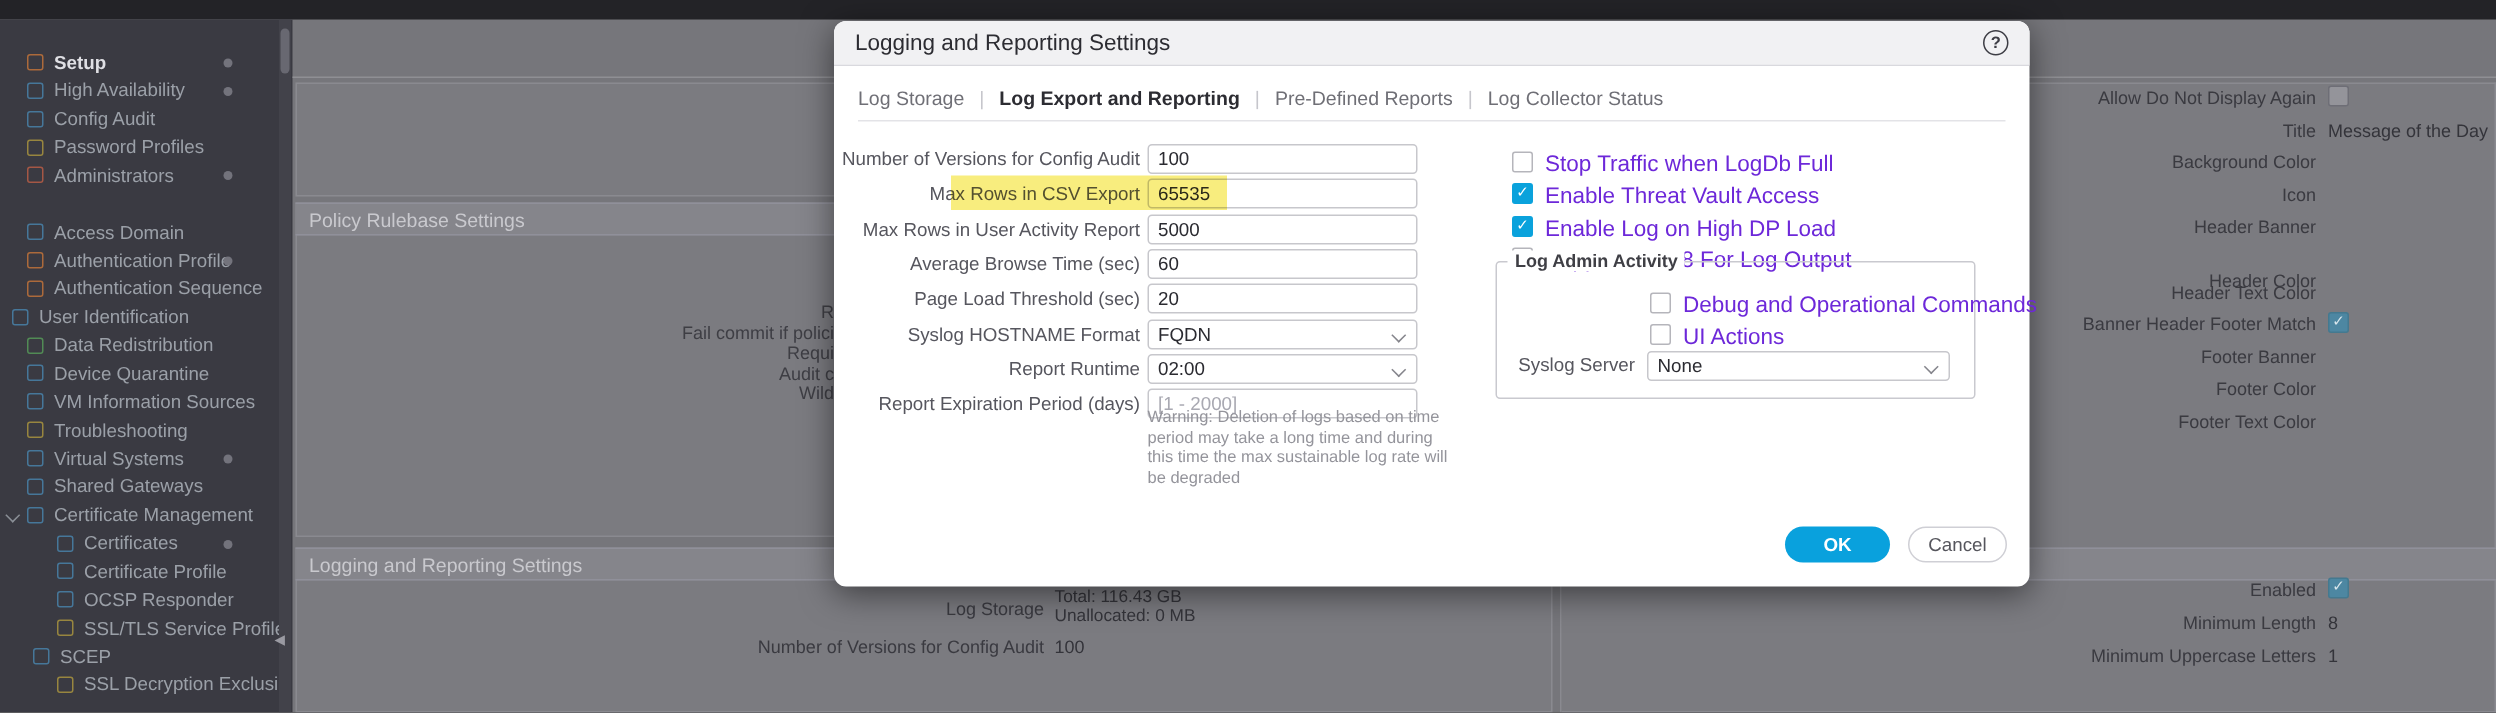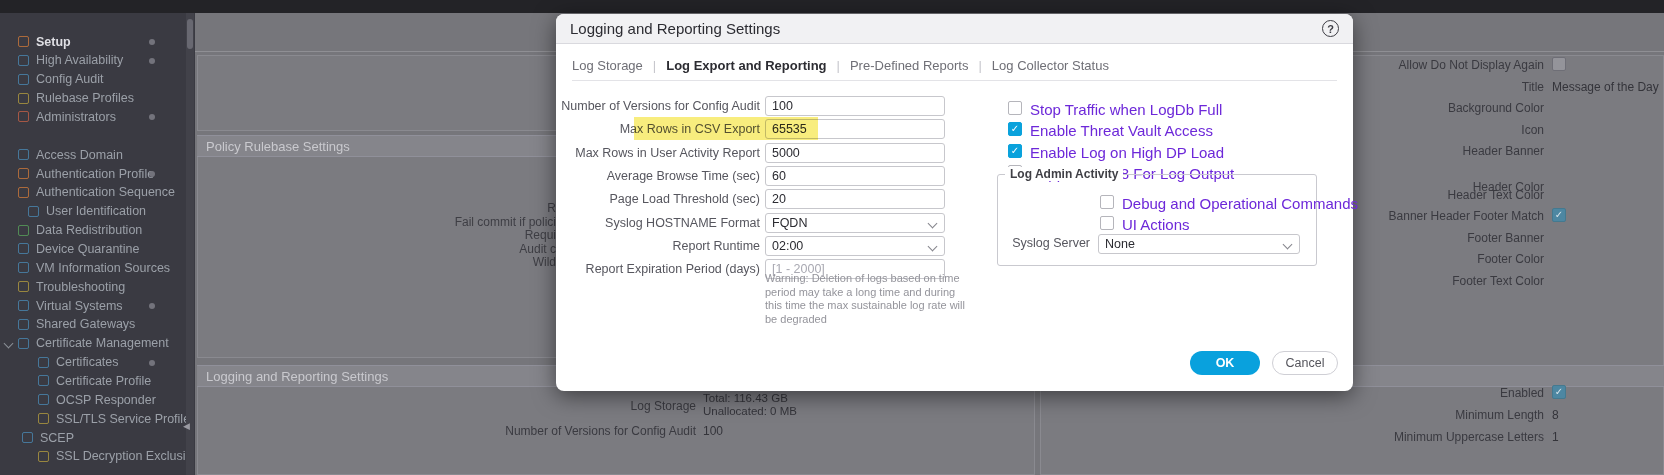--- a/index.html
+++ b/index.html
@@ -102,41 +102,41 @@
         <div class="si-icon" style="border-color: rgb(74, 135, 176);"></div>
         <span class="si-label">High Availability</span>
         <div class="si-dot"></div>
       </div>
       <div class="sb-item" style="top: 56.72px; padding-left: 18px;">
         <div class="si-icon" style="border-color: rgb(74, 135, 176);"></div>
         <span class="si-label">Config Audit</span>
       </div>
       <div class="sb-item" style="top: 75.58px; padding-left: 18px;">
         <div class="si-icon" style="border-color: rgb(176, 154, 62);"></div>
-        <span class="si-label">Rulebase Profiles</span>
+        <span class="si-label">Password Profiles</span>
       </div>
       <div class="sb-item" style="top: 94.44px; padding-left: 18px;">
         <div class="si-icon" style="border-color: rgb(192, 95, 70);"></div>
         <span class="si-label">Administrators</span>
         <div class="si-dot"></div>
       </div>
       <div class="sb-item" style="top: 132.16px; padding-left: 18px;">
         <div class="si-icon" style="border-color: rgb(74, 135, 176);"></div>
         <span class="si-label">Access Domain</span>
       </div>
       <div class="sb-item" style="top: 151.02px; padding-left: 18px;">
         <div class="si-icon" style="border-color: rgb(201, 119, 58);"></div>
         <span class="si-label">Authentication Profile</span>
         <div class="si-dot"></div>
       </div>
       <div class="sb-item" style="top: 169.88px; padding-left: 18px;">
         <div class="si-icon" style="border-color: rgb(201, 119, 58);"></div>
         <span class="si-label">Authentication Sequence</span>
       </div>
-      <div class="sb-item" style="top: 188.74px; padding-left: 28px;">
+      <div class="sb-item" style="top: 188.74px; padding-left: 8px;">
         <div class="si-icon" style="border-color: rgb(74, 135, 176);"></div>
         <span class="si-label">User Identification</span>
       </div>
       <div class="sb-item" style="top: 207.6px; padding-left: 18px;">
         <div class="si-icon" style="border-color: rgb(87, 160, 90);"></div>
         <span class="si-label">Data Redistribution</span>
       </div>
       <div class="sb-item" style="top: 226.46px; padding-left: 18px;">
         <div class="si-icon" style="border-color: rgb(74, 135, 176);"></div>
         <span class="si-label">Device Quarantine</span>

